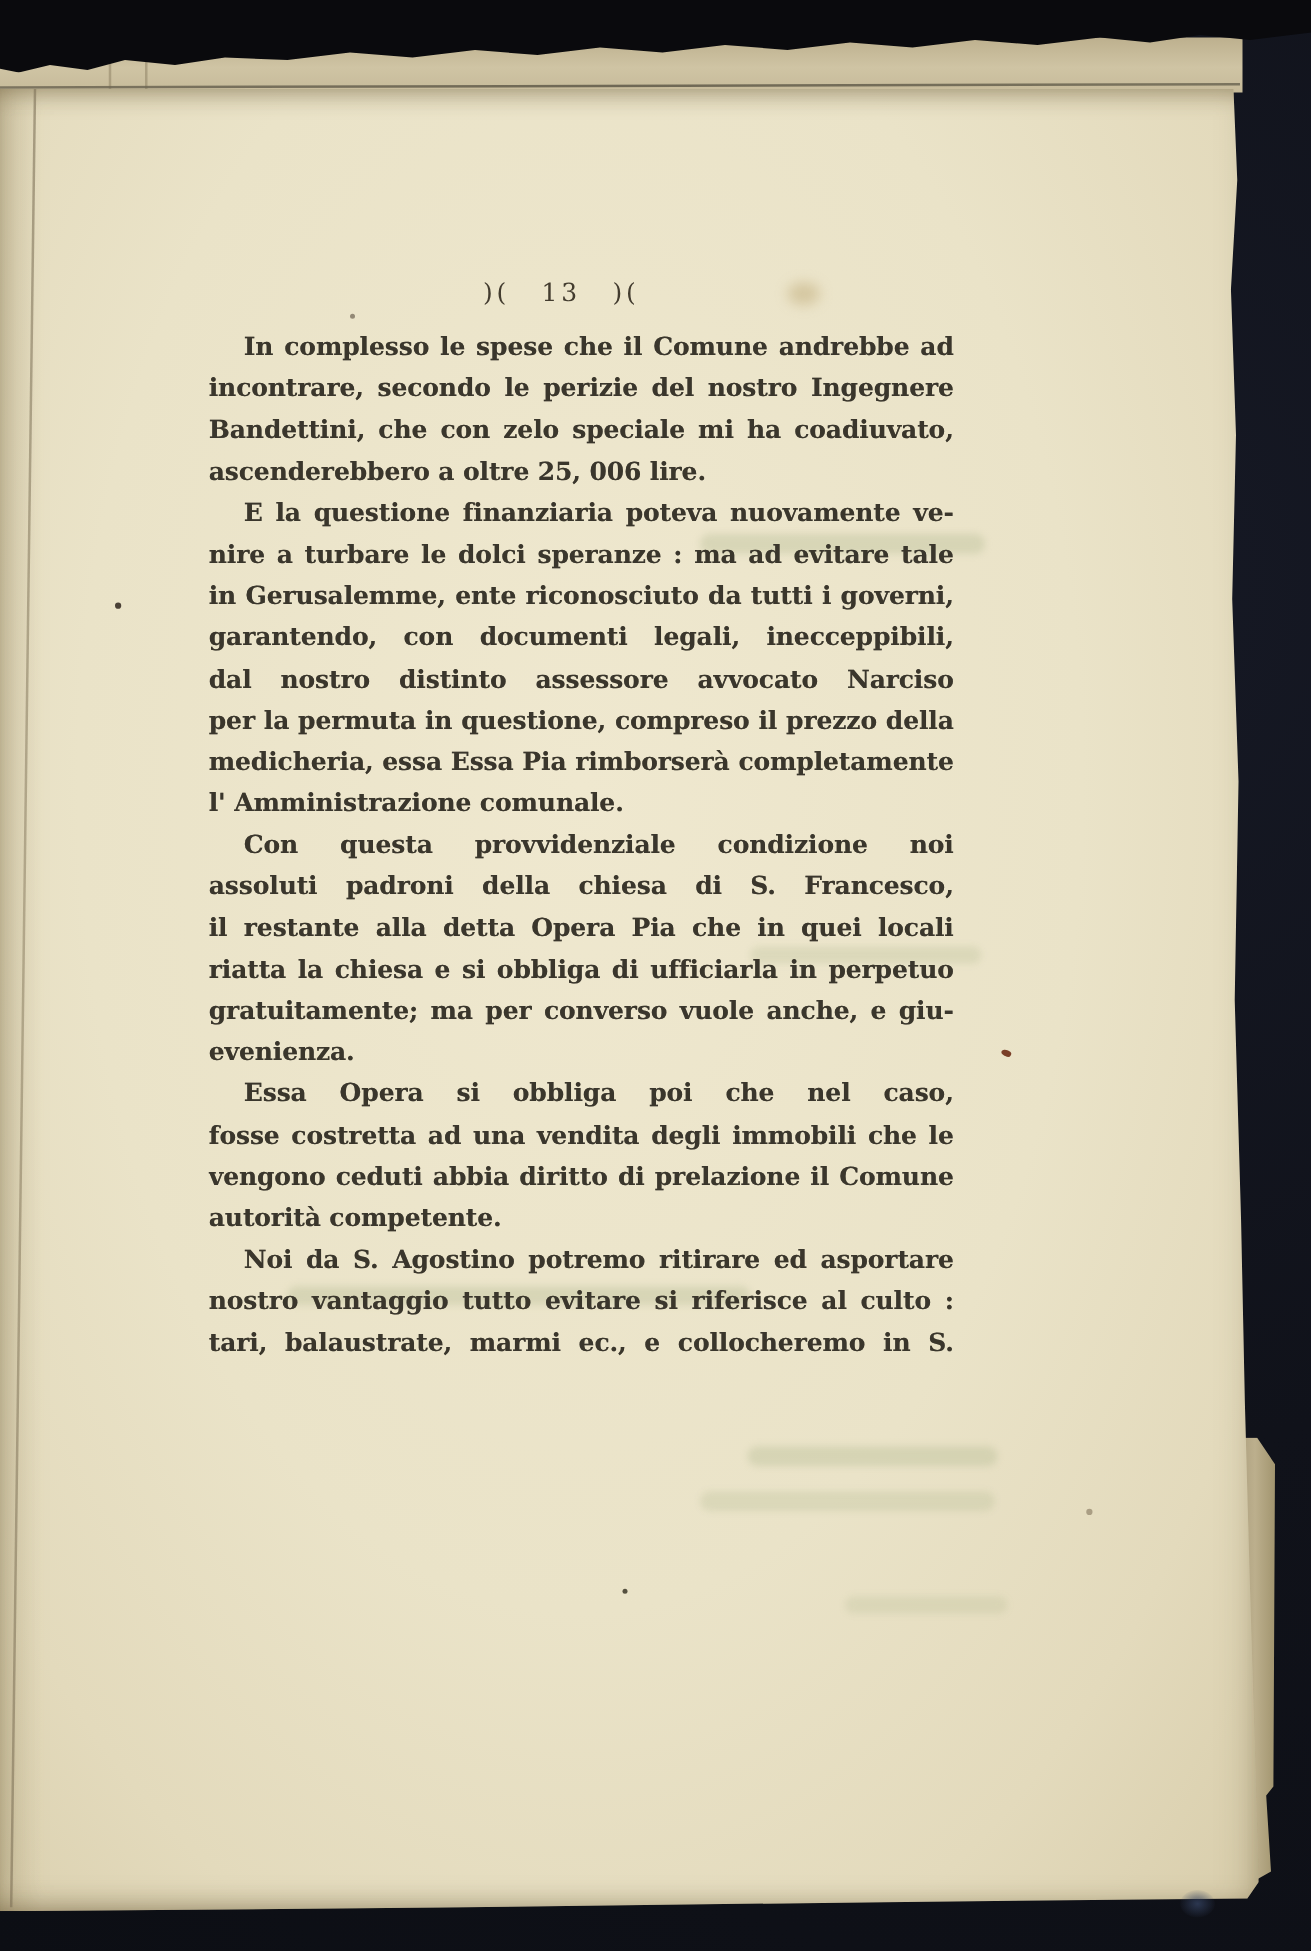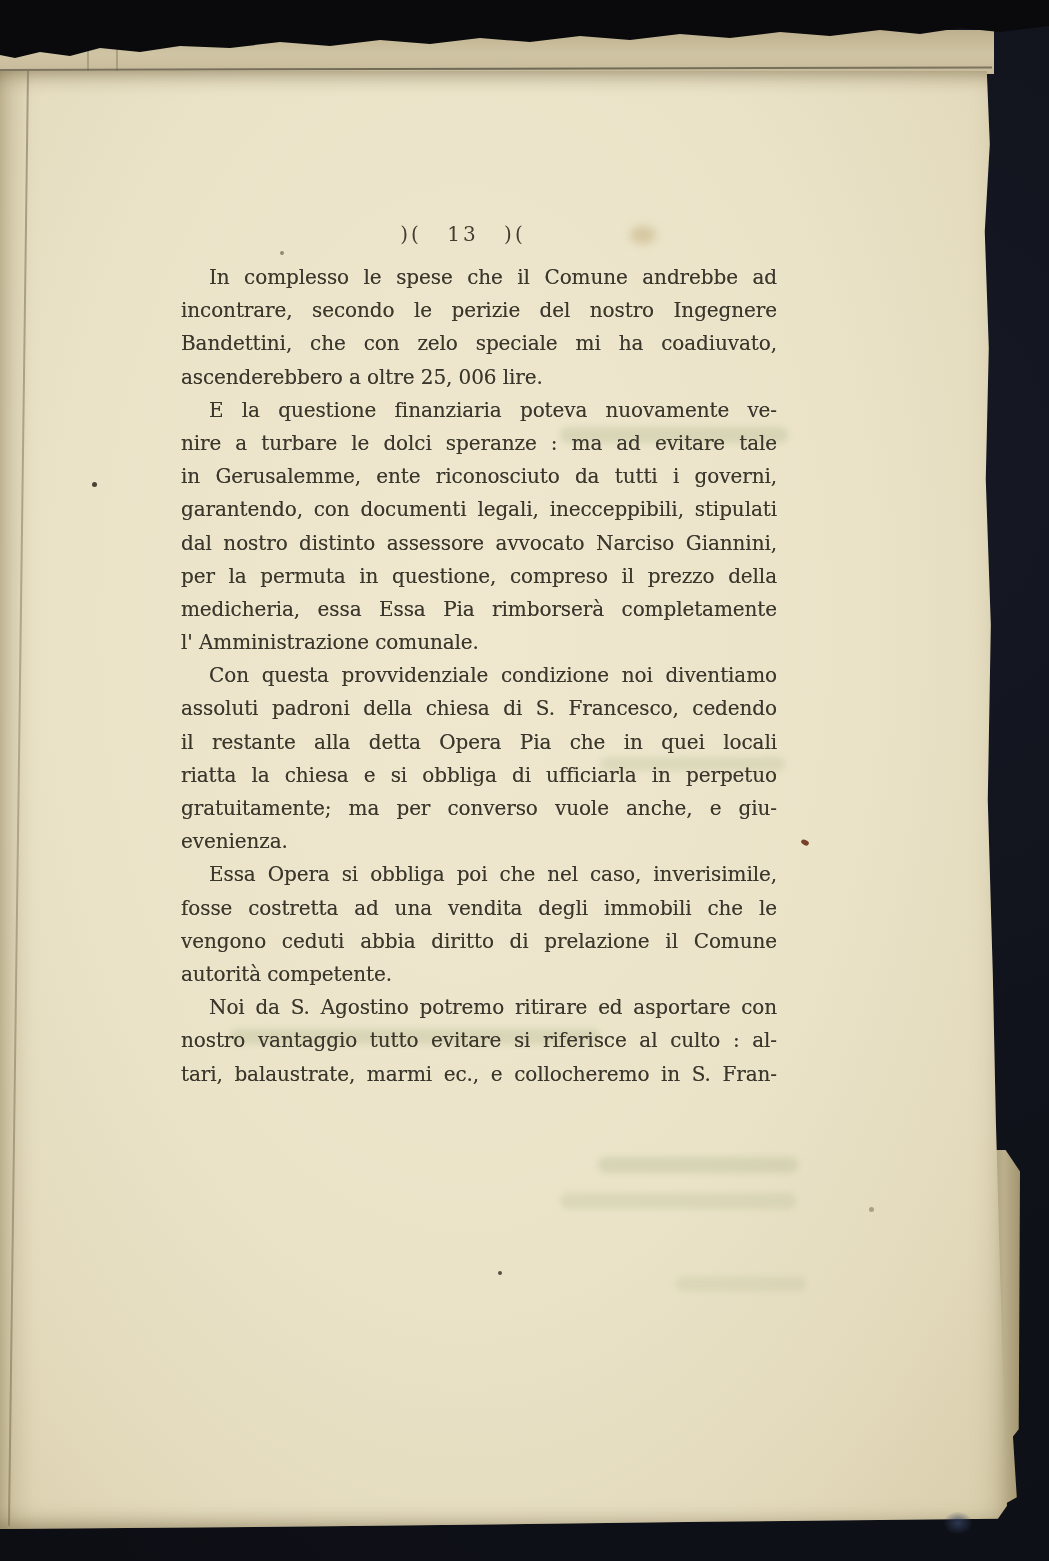--- a/index.html
+++ b/index.html
@@ -53,30 +53,31 @@
   
   .torn-top{
     position:absolute;left:0;top:0;width:1049px;height:70px;background:#0a0a0d;
     clip-path:polygon(0 0,1049px 0,1049px 26px,1000px 32px,960px 28px,920px 34px,
       880px 30px,830px 36px,780px 32px,730px 38px,680px 34px,630px 40px,580px 36px,
       530px 42px,480px 38px,430px 44px,380px 40px,330px 46px,280px 42px,230px 48px,
       180px 46px,140px 52px,100px 48px,70px 56px,40px 52px,15px 58px,0 55px);
   }
 
   
-  .text-column{position:absolute;left:181px;top:214px;width:596px;color:#3a362c;}
+  .text-column{position:absolute;left:167px;top:214px;width:596px;color:#3a362c;}
   .page-number{
     height:47px;line-height:40px;text-align:center;font-size:20px;
     letter-spacing:3px;word-spacing:16px;color:#433c2f;
     transform:translateX(-16px);
   }
   .line{
     height:33.2px;line-height:33.2px;font-size:20px;letter-spacing:-0.1px;
     text-align:justify;text-align-last:justify;overflow:hidden;
     text-shadow:0 0 .5px rgba(58,54,44,.55);
+    font-weight:bold;
   }
   .line.indent{text-indent:28px;}
   .line.end{text-align-last:left;}
 
   
   .ghost{position:absolute;background:rgba(170,178,136,.30);filter:blur(3px);border-radius:8px;}
   .g1{left:560px;top:356px;width:228px;height:16px;}
   .g2{left:600px;top:686px;width:185px;height:14px;opacity:.8;}
   .g3{left:230px;top:958px;width:370px;height:15px;}
   .g4{left:598px;top:1086px;width:200px;height:16px;}

